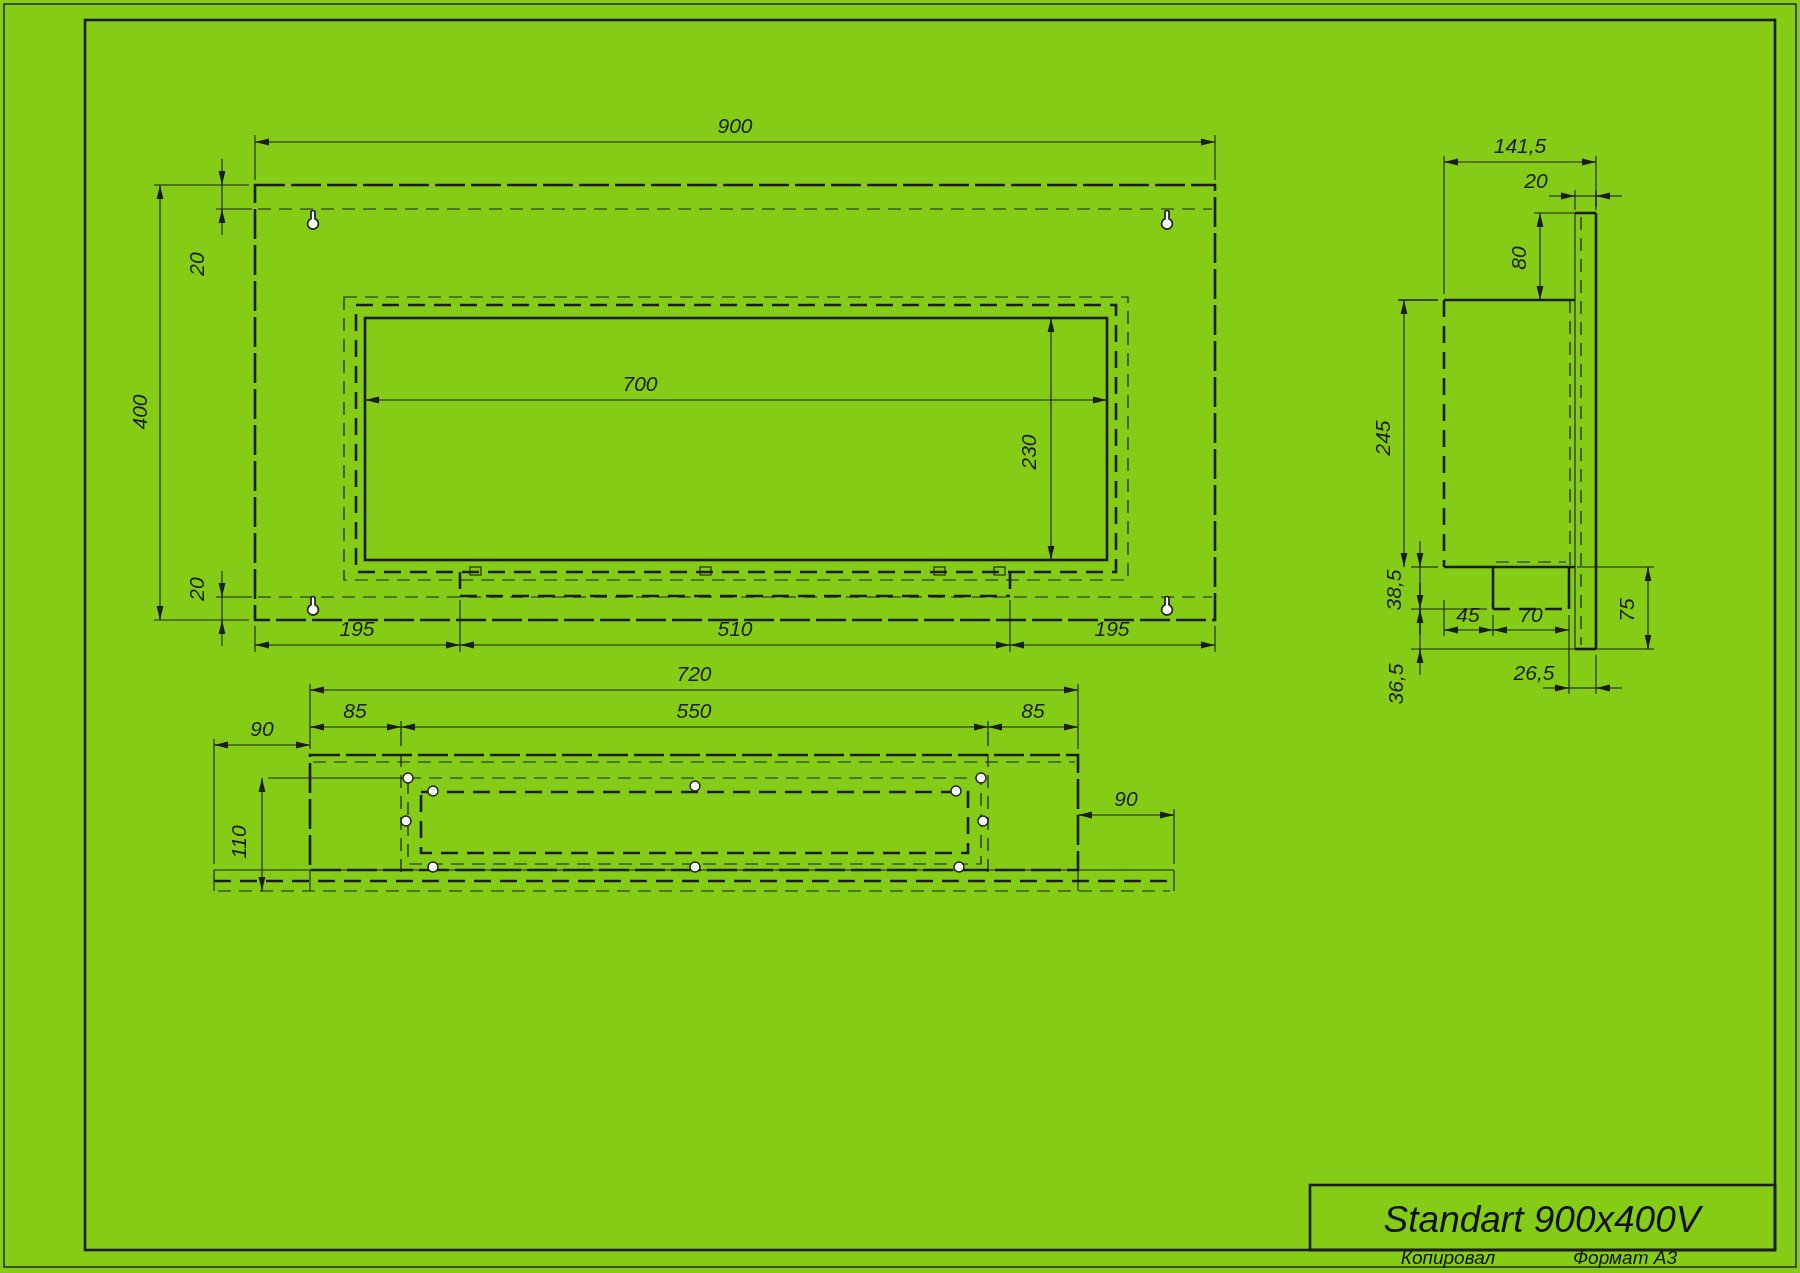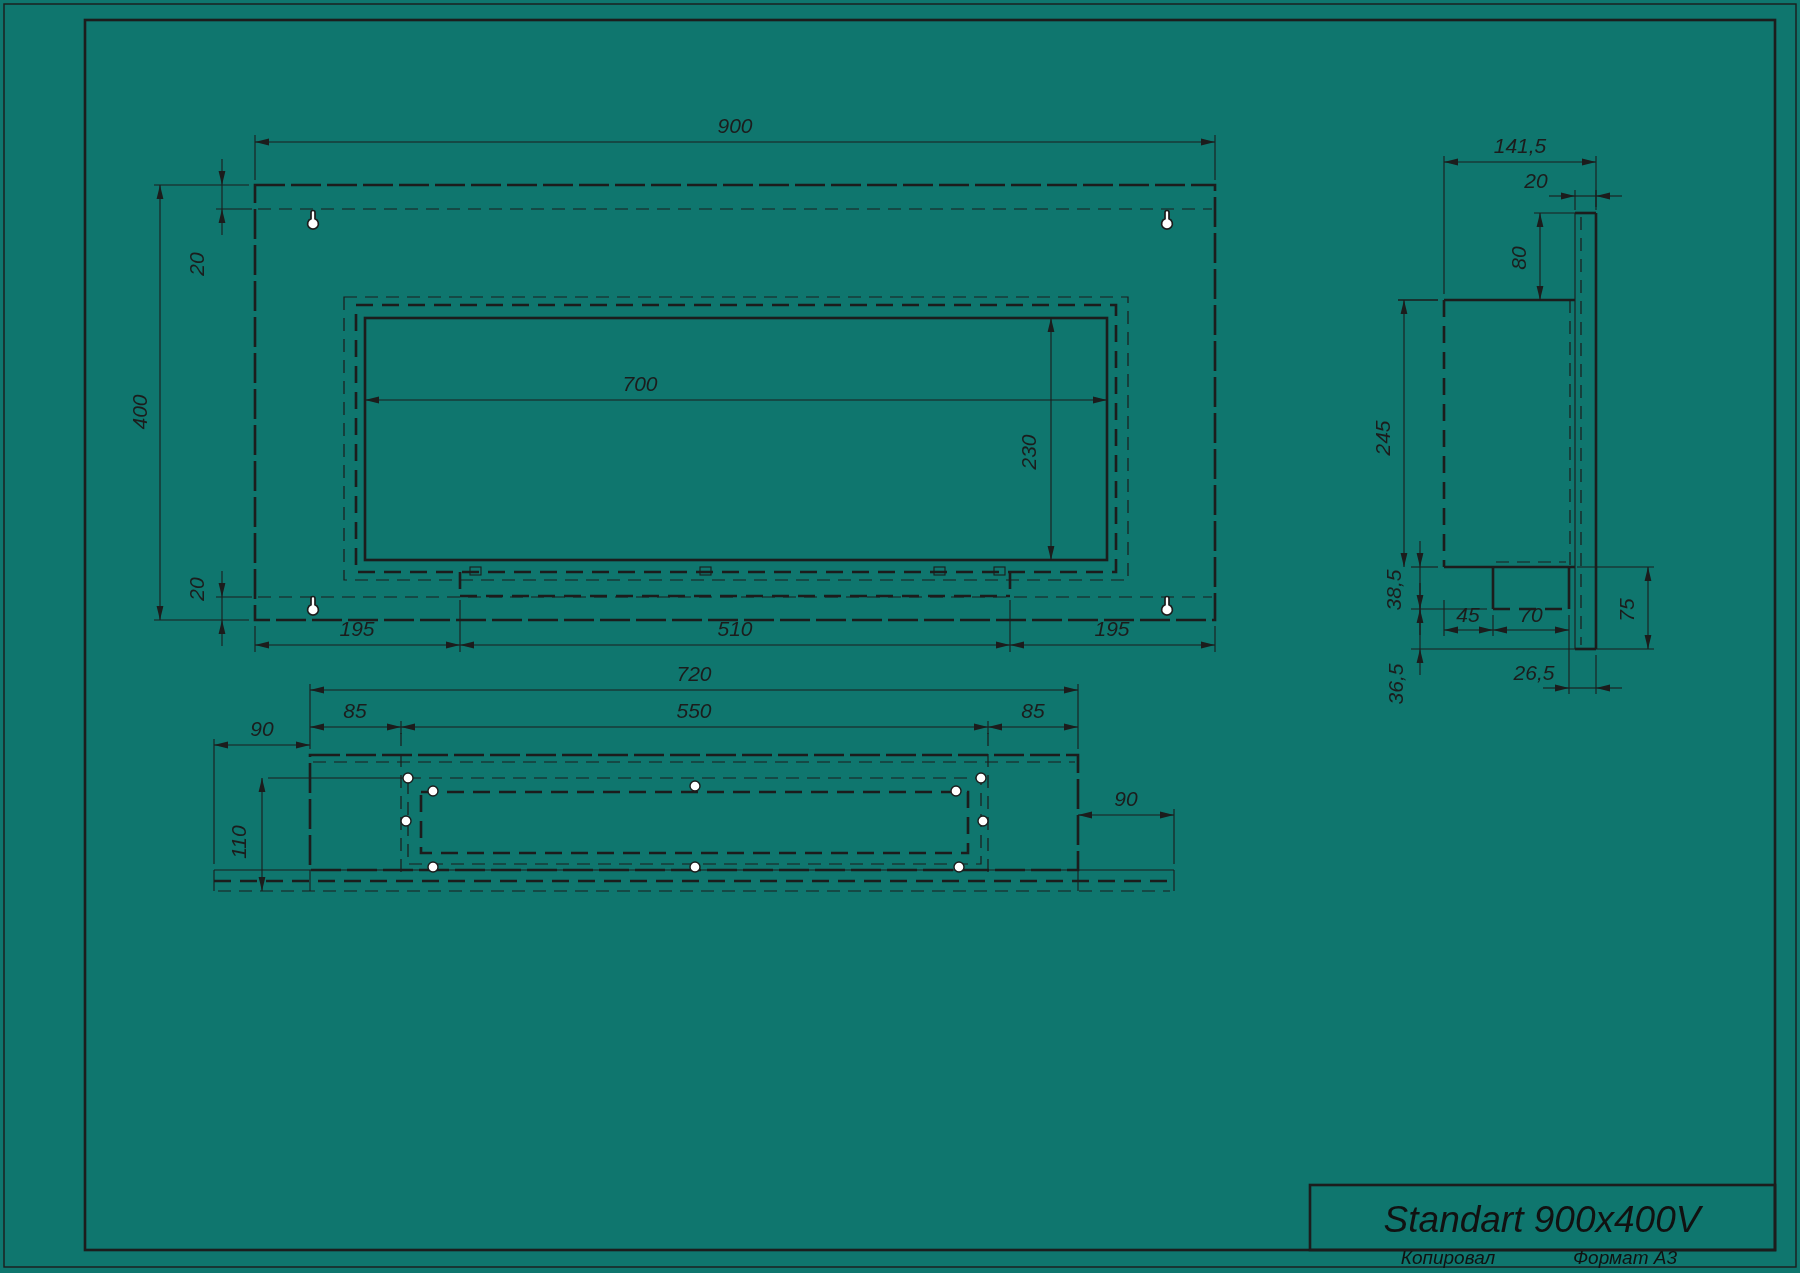--- a/index.html
+++ b/index.html
@@ -1,16 +1,16 @@
 <!DOCTYPE html>
 <html><head>
 <meta charset="utf-8">
 <style>
   html,body{margin:0;padding:0;background:#ffffff;}
-  .sheet{width:1800px;height:1273px;position:relative;background:#0f766e;font-family:"Liberation Sans",sans-serif;}
+  .sheet{width:1800px;height:1273px;position:relative;background:#84cc16;font-family:"Liberation Sans",sans-serif;}
   svg{display:block;}
   .ln{stroke:#1c1c1c;fill:none;stroke-linecap:butt;}
   .tk{stroke-width:2.6;}
   .tkd{stroke-width:2.6;stroke-dasharray:17 9;}
   .tkl{stroke-width:2.6;stroke-dasharray:30 6;}
   .tn{stroke-width:1.1;}
   .tnd{stroke-width:1.2;stroke-dasharray:13 8;}
   .arr{fill:#1c1c1c;stroke:none;}
   .dimtext{font-family:"Liberation Sans",sans-serif;font-style:italic;font-size:21px;fill:#1c1c1c;text-anchor:middle;dominant-baseline:auto;}
   .titletext{font-family:"Liberation Sans",sans-serif;font-style:italic;font-size:37px;fill:#111;text-anchor:middle;}

